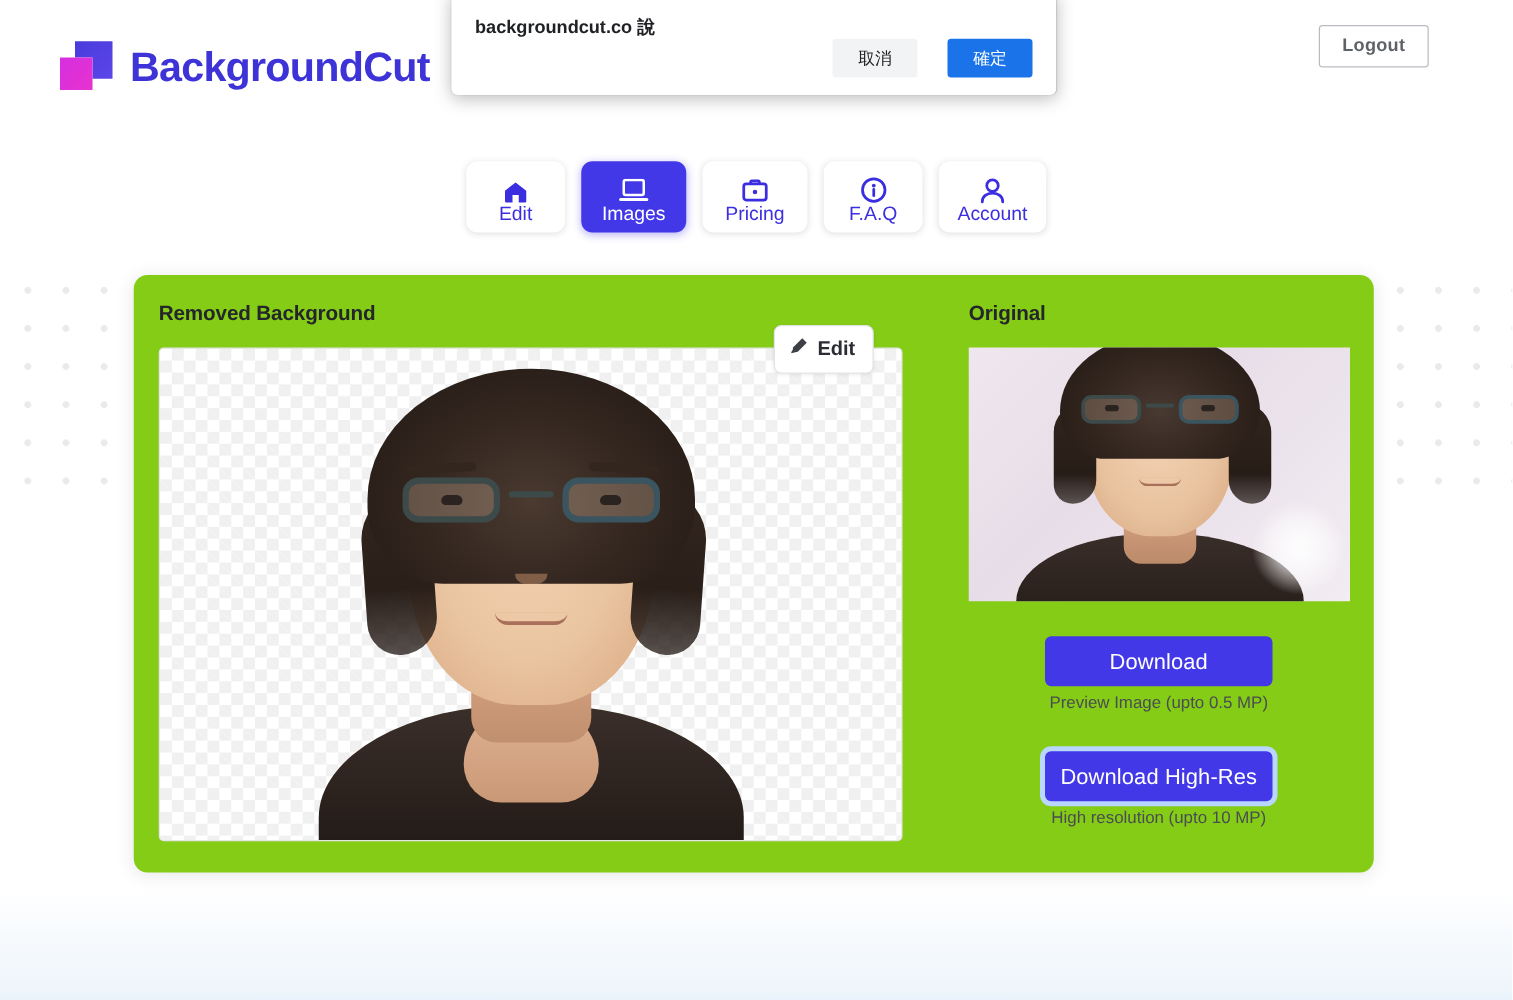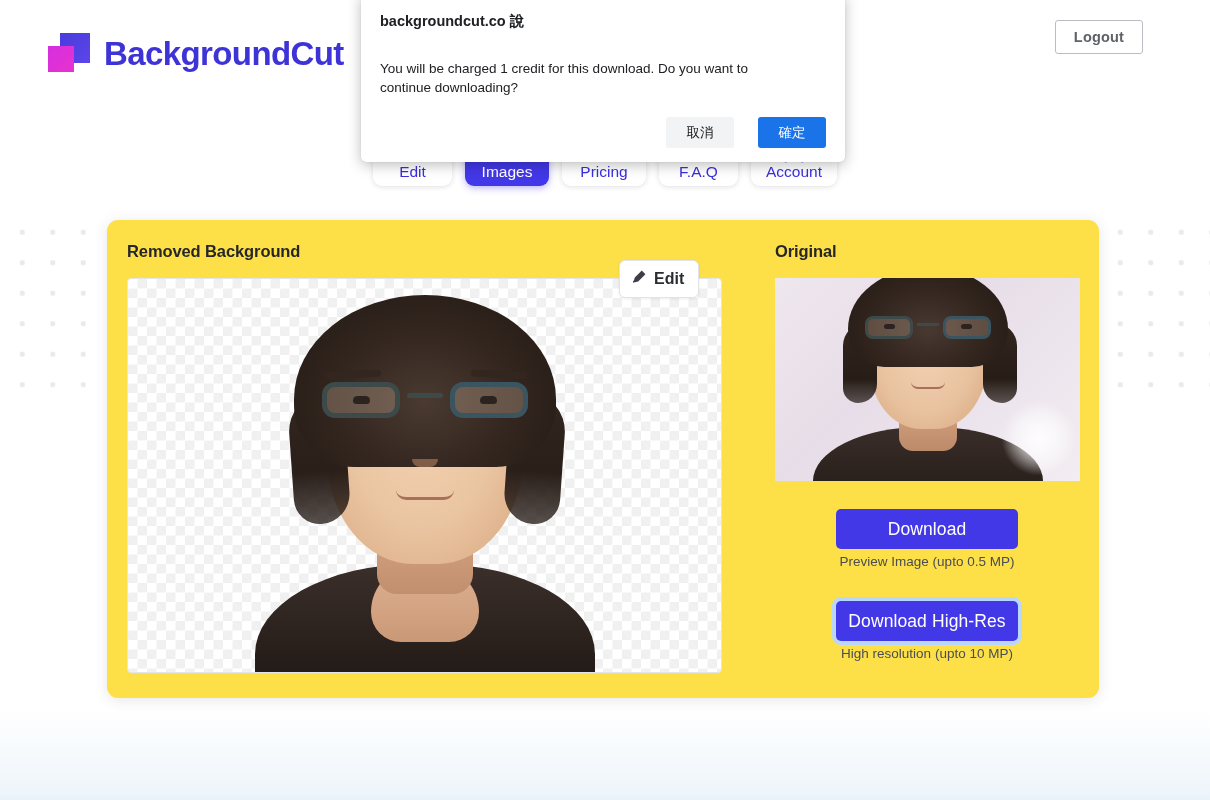--- a/index.html
+++ b/index.html
@@ -151,21 +151,21 @@
   }
   .nav-item.images { width: 84px; }
   .nav-item.pricing { width: 84px; }
   .nav-item.account { width: 86px; }
 
   
   .card {
     position: absolute;
     left: 107px; top: 220px;
     width: 992px; height: 478px;
-    background: #fde047;
+    background: #84cc16;
     border-radius: 11px;
     box-shadow: 0 2px 14px rgba(60,64,80,0.13);
     z-index: 3;
   }
   .panel-title {
     position: absolute;
     font-size: 16.5px;
     font-weight: bold;
     color: #24262b;
     letter-spacing: -0.1px;
@@ -474,21 +474,21 @@
     background: #ffffff;
     border-radius: 0 0 5px 5px;
     box-shadow: 0 3px 14px rgba(0,0,0,0.26), 0 0 1px rgba(0,0,0,0.22);
     z-index: 20;
     padding: 18px 19px 14px 19px;
   }
   .dialog-title {
     font-size: 14.5px;
     font-weight: bold;
     color: #202124;
-    margin-bottom: 28px;
+    margin-bottom: 0;
     letter-spacing: 0;
   }
   .dialog-body {
     font-size: 13.5px;
     color: #202124;
     line-height: 1.42;
     margin-bottom: 20px;
     max-width: 420px;
   }
   .dialog-actions {
@@ -645,18 +645,17 @@
   <button class="dl-btn dl-preview">Download</button>
   <div class="dl-caption cap-preview">Preview Image (upto 0.5 MP)</div>
 
   <button class="dl-btn dl-highres">Download High-Res</button>
   <div class="dl-caption cap-highres">High resolution (upto 10 MP)</div>
 
 </section>
 
 <div class="dialog">
   <div class="dialog-title">backgroundcut.co 說</div>
-  <div class="dialog-body">You will be charged 1 credit for this download. Do you want to continue downloading?</div>
   <div class="dialog-actions">
     <button class="dlg-btn dlg-cancel">取消</button>
     <button class="dlg-btn dlg-confirm">確定</button>
   </div>
 </div>
 
 </body></html>

